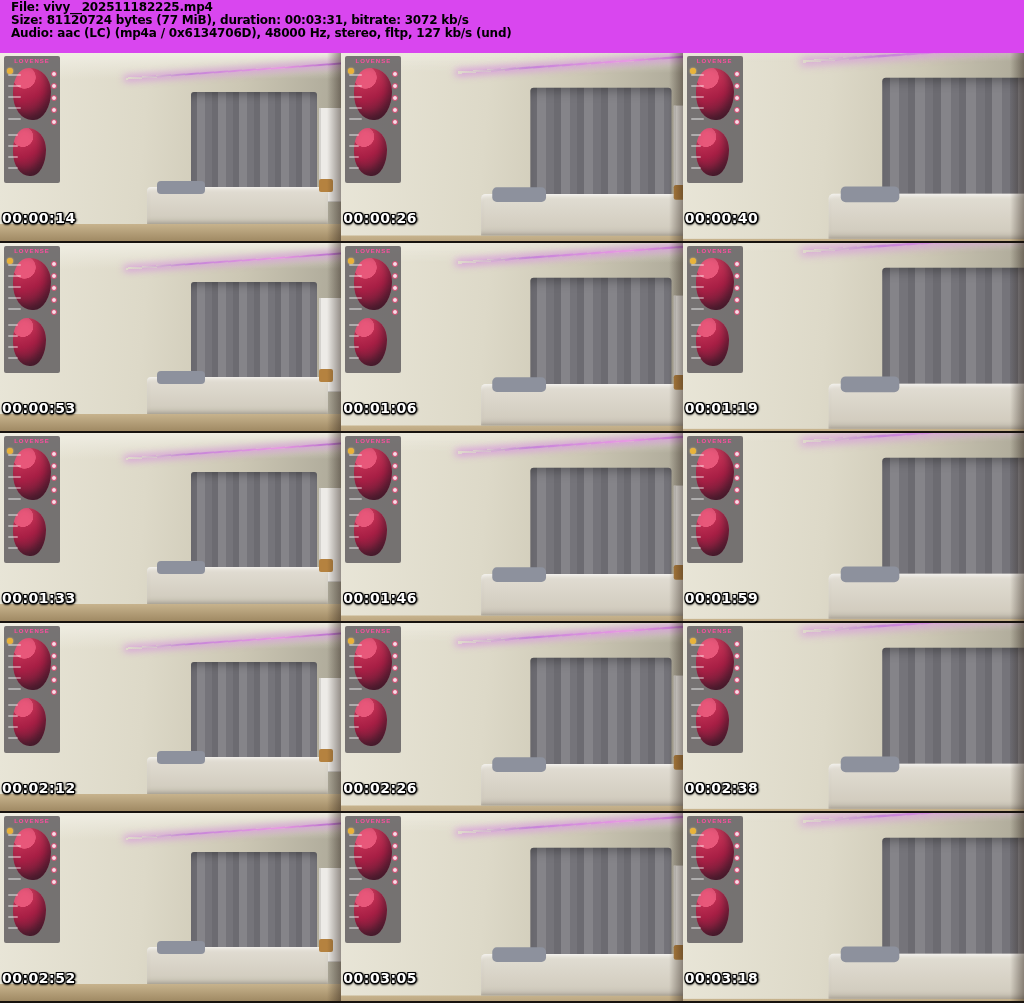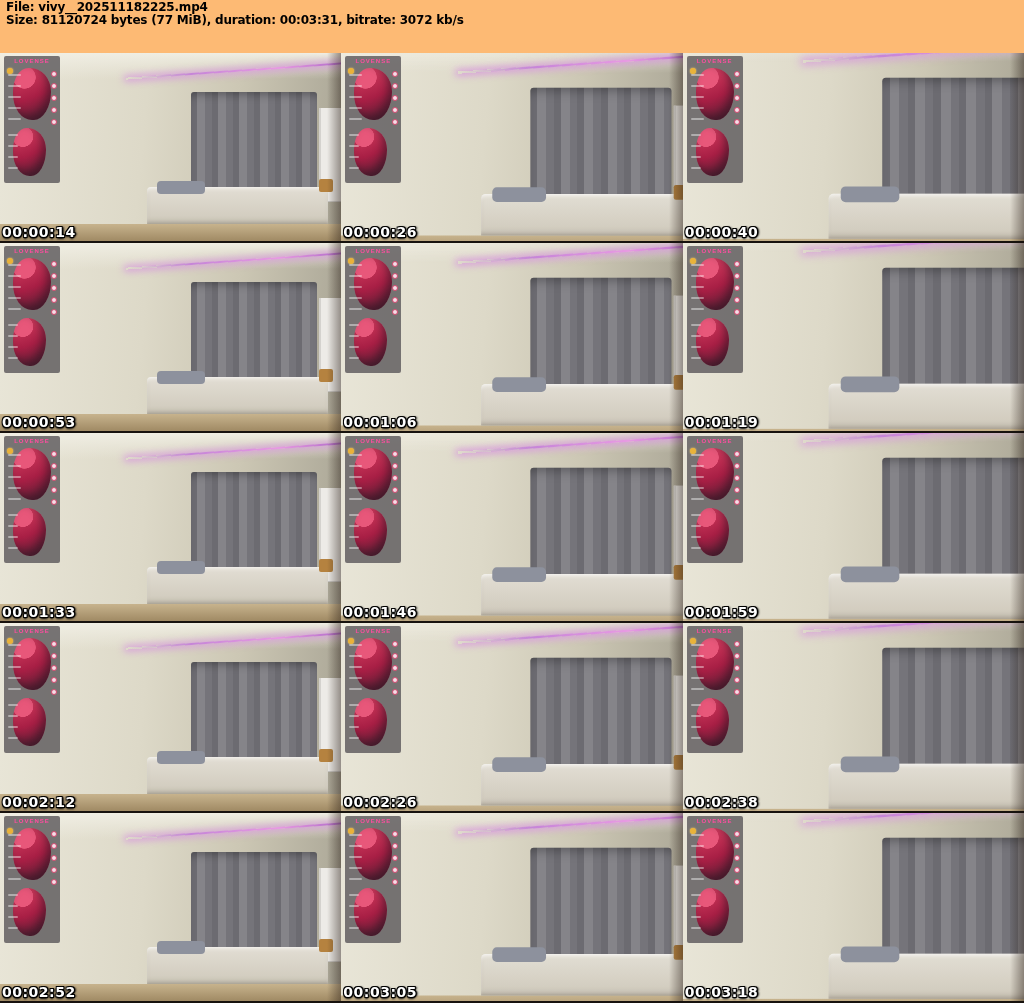--- a/index.html
+++ b/index.html
@@ -1,23 +1,23 @@
 <!DOCTYPE html>
 <html><head>
 <meta charset="utf-8">
 <style>
   * { margin:0; padding:0; box-sizing:border-box; }
   html,body { width:1024px; height:1003px; overflow:hidden; background:#fff; }
   .sheet { width:1024px; height:1003px; display:flex; flex-direction:column; }
 
   
   .header {
-    height:53px; background:#fdba74; color:#000;
+    height:53px; background:#d946ef; color:#000;
     font:bold 12px/13px "DejaVu Sans", sans-serif;
-    padding:1px 0 0 6px; letter-spacing:-0.2px;
+    padding:1px 0 0 11px; letter-spacing:-0.2px;
     flex:0 0 auto;
   }
   .header div { white-space:nowrap; }
 
   
   .grid {
     width:1024px; flex:1 1 auto;
     display:grid;
     grid-template-columns:repeat(3, 1fr);
     grid-auto-rows:190px;
@@ -96,35 +96,36 @@
   .dots { position:absolute; right:3px; top:15px; display:flex; flex-direction:column; gap:6px; }
   .dot { width:6px; height:6px; border-radius:50%;
     background:#f4dde6; border:1px solid #d4486e; }
   .micro { position:absolute; left:4px; top:18px; display:flex; flex-direction:column; gap:9px; }
   .micro i { display:block; width:13px; height:2px; background:rgba(255,255,255,.42); border-radius:1px; }
   .micro2 { top:78px; }
   .micro2 i { width:10px; }
 
   
   .ts {
-    position:absolute; left:2px; bottom:1px; z-index:4;
+    position:absolute; left:2px; bottom:15px; z-index:4;
     font:bold 14px/16px "DejaVu Sans", sans-serif; color:#fff; letter-spacing:0.5px;
     text-shadow:-1px -1px 0 #000, 1px -1px 0 #000, -1px 1px 0 #000,
                  1px 1px 0 #000, 0 2px 2px #000, 2px 0 2px #000;
     border-radius:8px;
   }
 </style>
 </head>
 <body>
 
 <div class="sheet">
 
   <div class="header">
     <div>File: vivy__202511182225.mp4</div>
     <div>Size: 81120724 bytes (77 MiB), duration: 00:03:31, bitrate: 3072 kb/s</div>
+    <div>Audio: aac (LC) (mp4a / 0x6134706D), 48000 Hz, stereo, fltp, 127 kb/s (und)</div>
   </div>
 
   <div class="grid">
       <div class="thumb v0">
     <div class="scene">
       <div class="ceiling"></div>
       <div class="led"></div>
       <div class="curtain"></div>
       <div class="wardrobe"></div>
       <div class="floor"></div>

